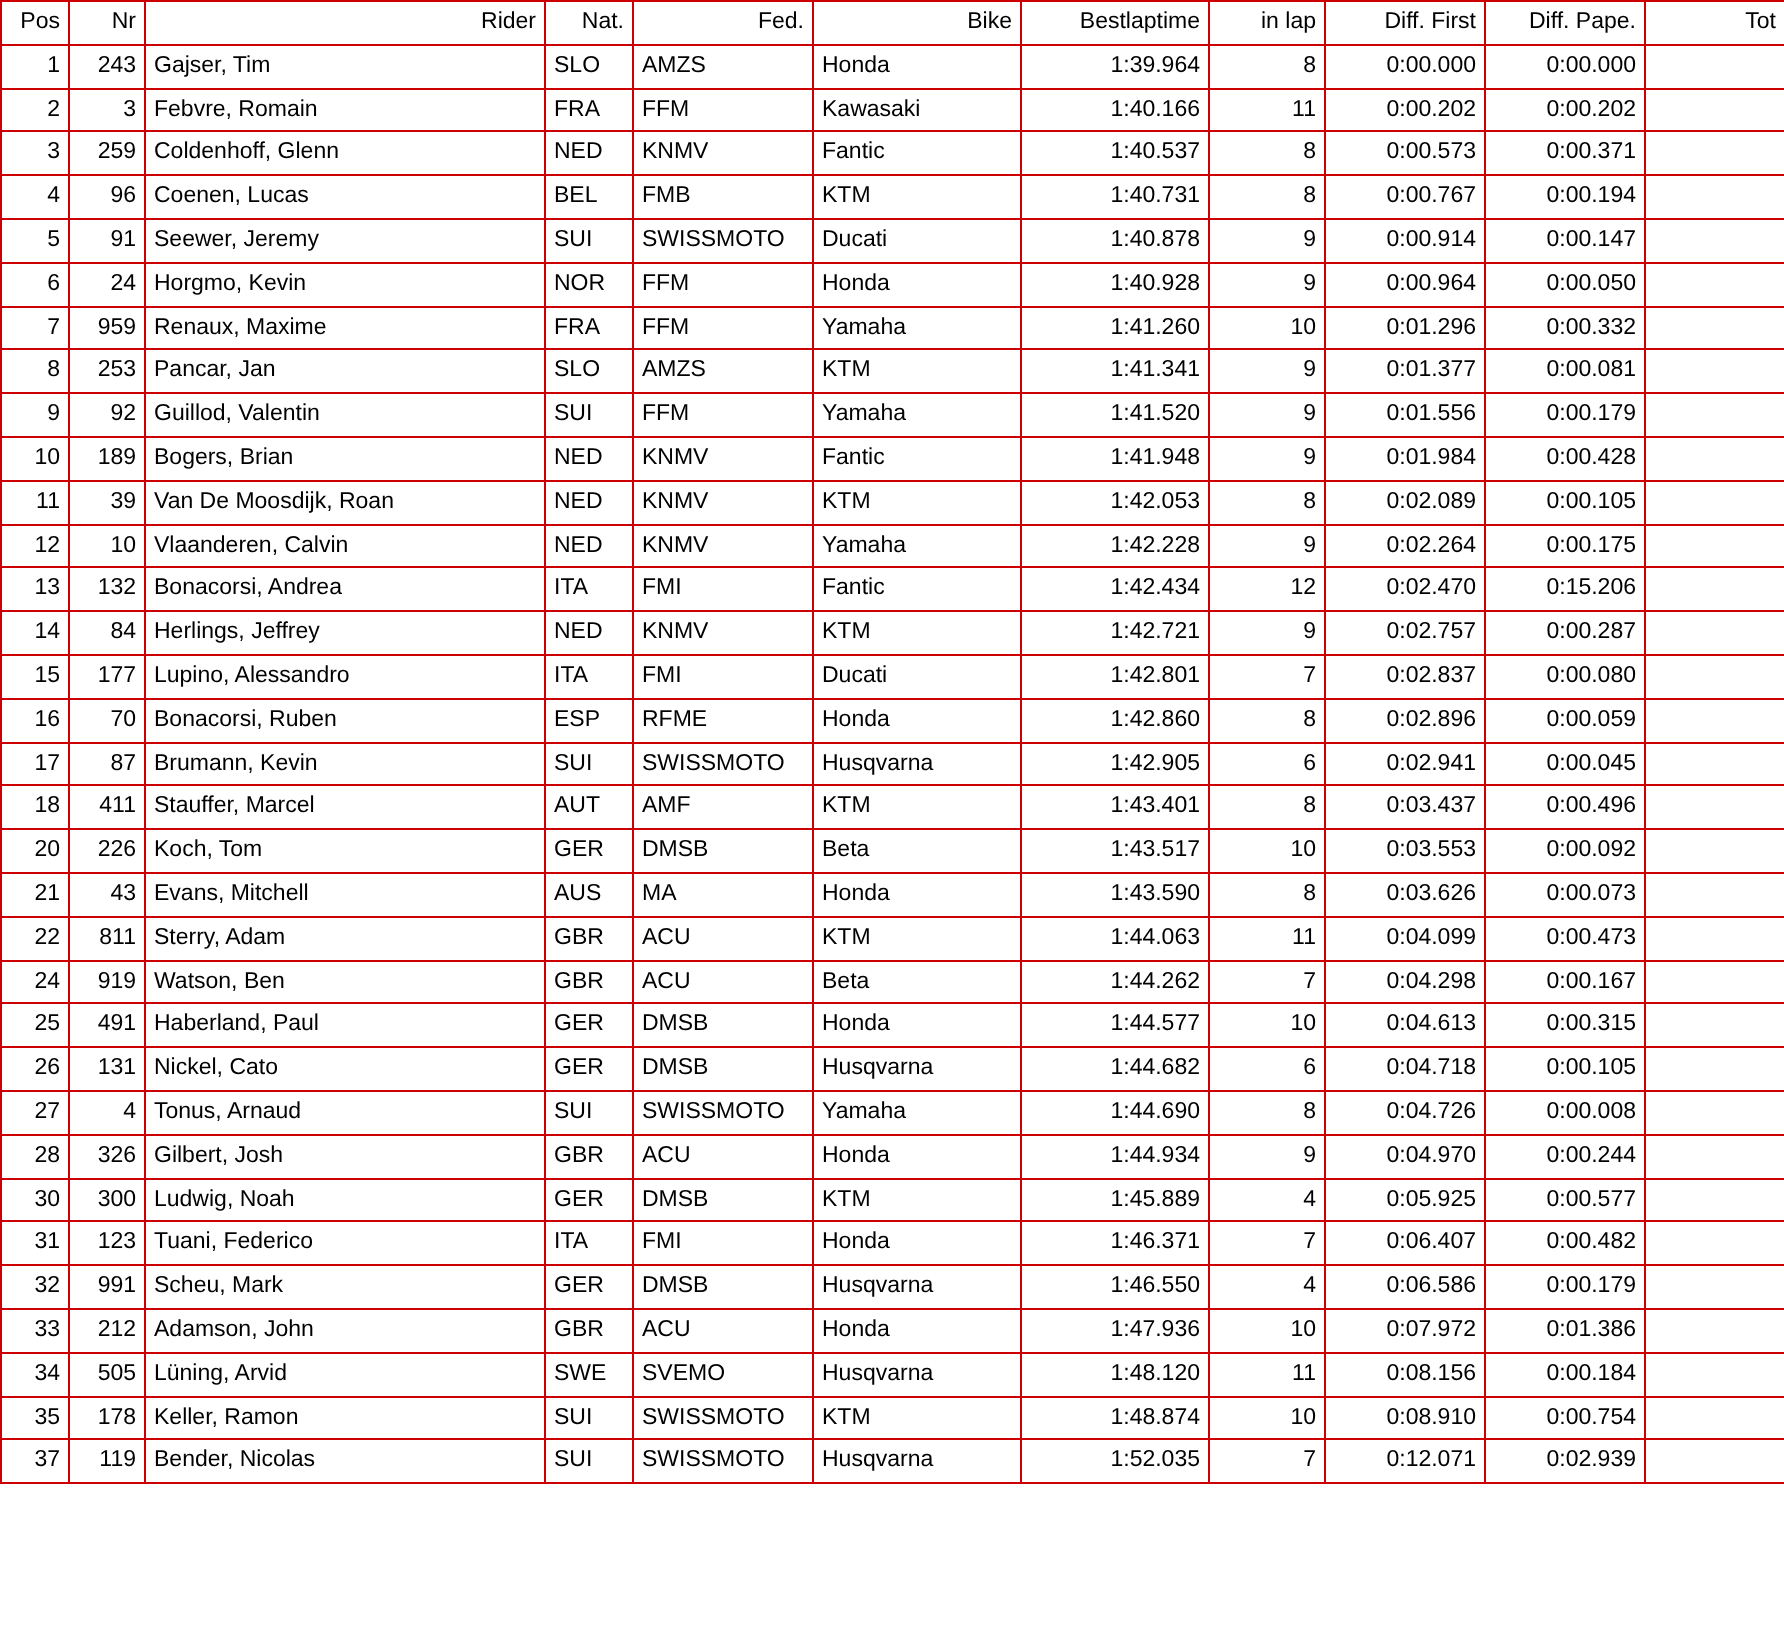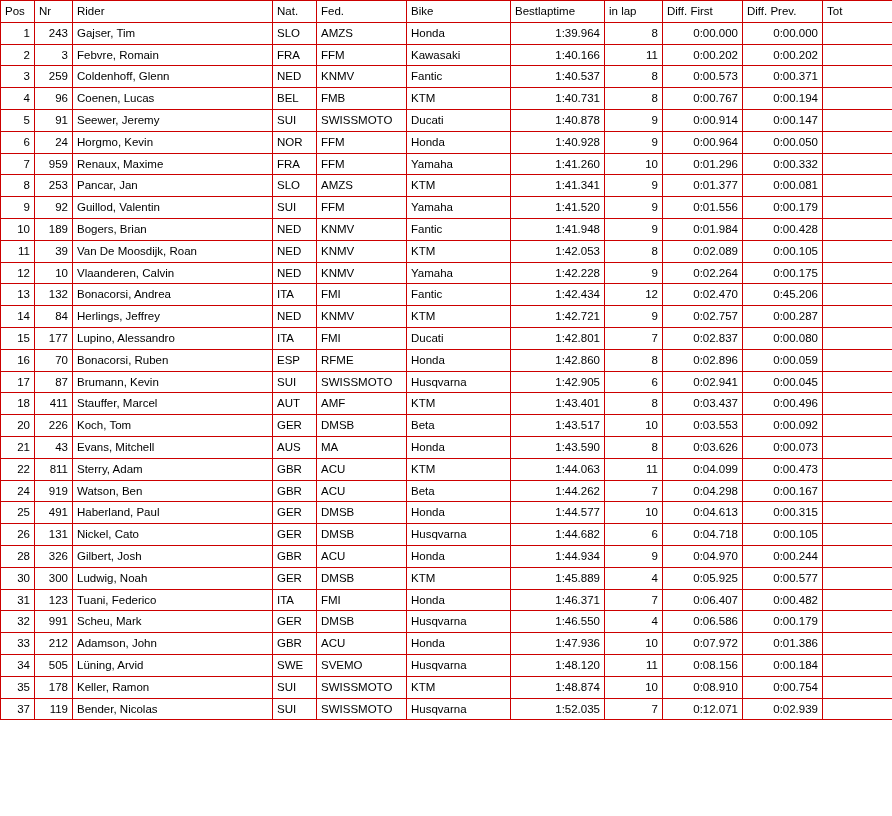--- a/index.html
+++ b/index.html
@@ -27,21 +27,21 @@
     border-bottom: 1px solid #cc0000;
     padding: 0 4px;
     height: 20.8px;
     line-height: 20.8px;
     white-space: nowrap;
     overflow: hidden;
     font-weight: normal;
     font-size: 11.5px;
   }
   table.results th {
-    text-align: left;
+    text-align: right;
   }
   table.results tr > *:first-child {
     border-left: 1px solid #cc0000;
   }
   table.results thead tr > * {
     border-top: 1px solid #cc0000;
   }
   
   col.c-pos   { width: 34px; }
   col.c-nr    { width: 38px; }
@@ -79,21 +79,21 @@
     <tr>
       <th class="num">Pos</th>
       <th class="num">Nr</th>
       <th class="txt">Rider</th>
       <th class="txt">Nat.</th>
       <th class="txt">Fed.</th>
       <th class="txt">Bike</th>
       <th class="num">Bestlaptime</th>
       <th class="num">in lap</th>
       <th class="num">Diff. First</th>
-      <th class="num">Diff. Prev.</th>
+      <th class="num">Diff. Pape.</th>
       <th class="num">Tot</th>
     </tr>
   </thead>
   <tbody id="results-body">
       <tr>
         <td class="num">1</td>
         <td class="num">243</td>
         <td class="txt">Gajser, Tim</td>
         <td class="txt">SLO</td>
         <td class="txt">AMZS</td>
@@ -250,21 +250,21 @@
       <tr>
         <td class="num">13</td>
         <td class="num">132</td>
         <td class="txt">Bonacorsi, Andrea</td>
         <td class="txt">ITA</td>
         <td class="txt">FMI</td>
         <td class="txt">Fantic</td>
         <td class="num">1:42.434</td>
         <td class="num">12</td>
         <td class="num">0:02.470</td>
-        <td class="num">0:45.206</td>
+        <td class="num">0:15.206</td>
         <td class="num"></td>
       </tr>
       <tr>
         <td class="num">14</td>
         <td class="num">84</td>
         <td class="txt">Herlings, Jeffrey</td>
         <td class="txt">NED</td>
         <td class="txt">KNMV</td>
         <td class="txt">KTM</td>
         <td class="num">1:42.721</td>
@@ -397,20 +397,33 @@
         <td class="txt">GER</td>
         <td class="txt">DMSB</td>
         <td class="txt">Husqvarna</td>
         <td class="num">1:44.682</td>
         <td class="num">6</td>
         <td class="num">0:04.718</td>
         <td class="num">0:00.105</td>
         <td class="num"></td>
       </tr>
       <tr>
+        <td class="num">27</td>
+        <td class="num">4</td>
+        <td class="txt">Tonus, Arnaud</td>
+        <td class="txt">SUI</td>
+        <td class="txt">SWISSMOTO</td>
+        <td class="txt">Yamaha</td>
+        <td class="num">1:44.690</td>
+        <td class="num">8</td>
+        <td class="num">0:04.726</td>
+        <td class="num">0:00.008</td>
+        <td class="num"></td>
+      </tr>
+      <tr>
         <td class="num">28</td>
         <td class="num">326</td>
         <td class="txt">Gilbert, Josh</td>
         <td class="txt">GBR</td>
         <td class="txt">ACU</td>
         <td class="txt">Honda</td>
         <td class="num">1:44.934</td>
         <td class="num">9</td>
         <td class="num">0:04.970</td>
         <td class="num">0:00.244</td>

